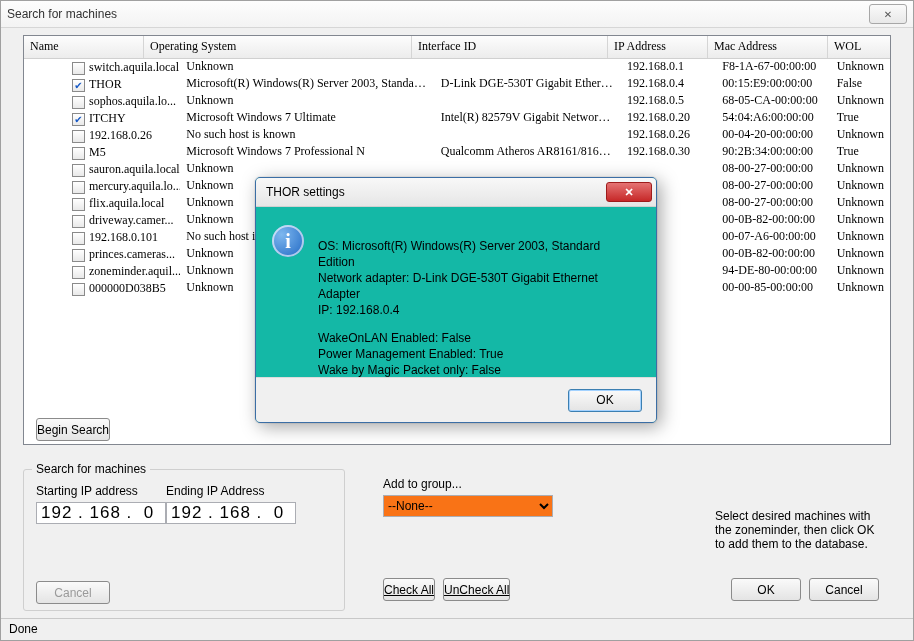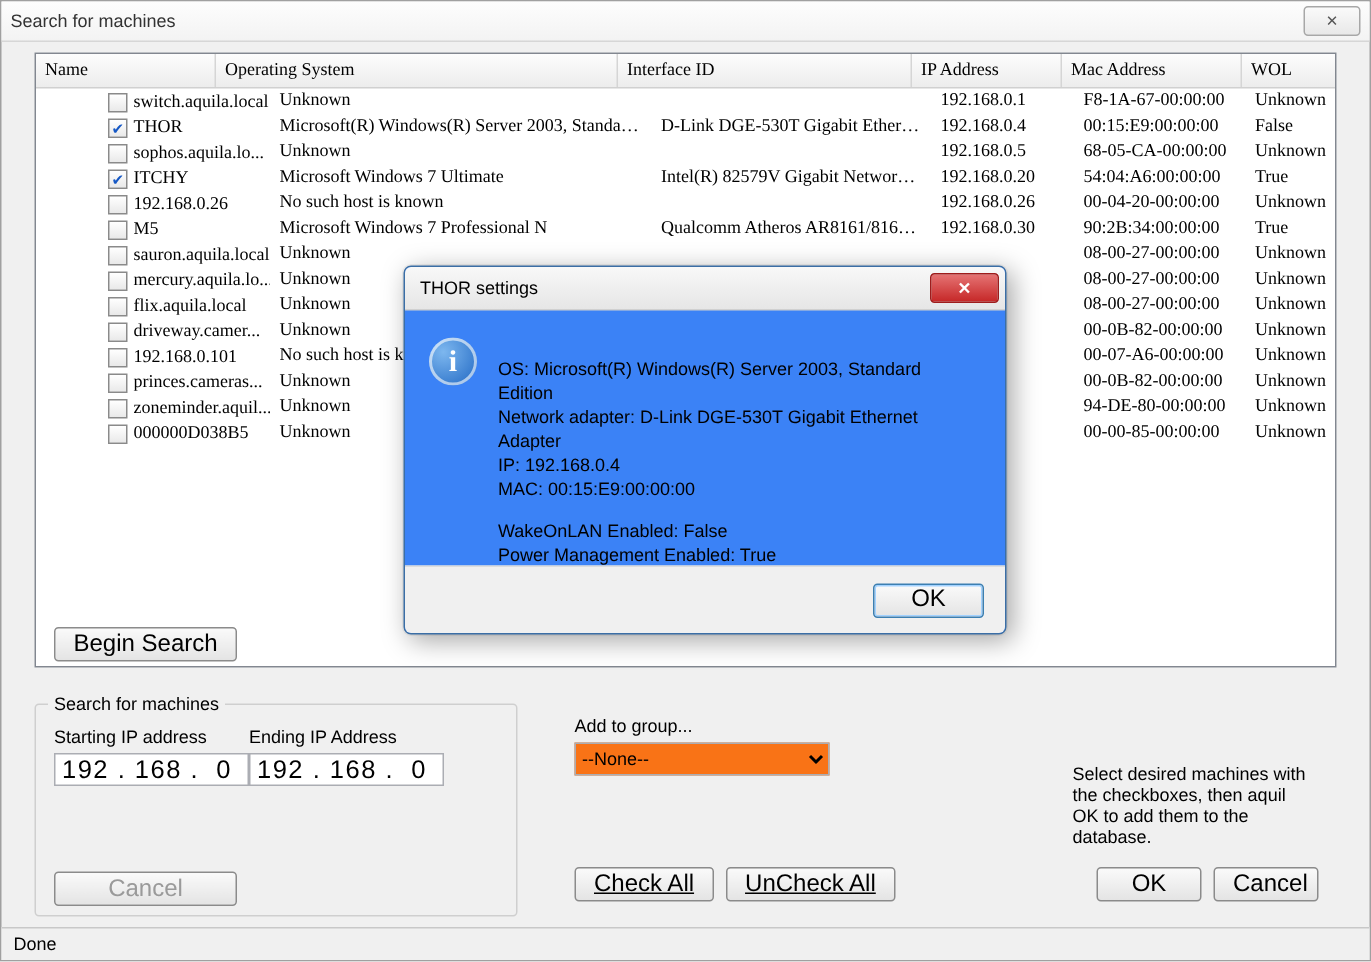--- a/index.html
+++ b/index.html
@@ -153,25 +153,25 @@
     border: 1px solid #abadb3;
     background: #fff;
     padding: 0 4px;
     box-sizing: border-box;
     font-size: 17px;
     text-align: center;
     letter-spacing: 1px;
   }
   .btn {
     height: 23px;
-    padding: 0 12px;
+    padding: 0 0;
     border: 1px solid #8b8b8b;
     border-radius: 3px;
     background: linear-gradient(#fafafa,#e4e4e4);
-    font-size: 16px;
+    font-size: 12px;
     cursor: pointer;
   }
   .btn:disabled {
     color: #9a9a9a;
     cursor: default;
   }
   .btn-row {
     position: absolute;
     left: 12px;
     bottom: 6px;
@@ -224,26 +224,26 @@
     border-top: 1px solid #c8c8c8;
     padding: 3px 8px 0 8px;
     font-size: 12px;
     background: #f0f0f0;
     box-sizing: border-box;
   }
 
   
   .modal {
     position: absolute;
-    left: 268px;
+    left: 254px;
     top: 176px;
     width: 400px;
     height: 244px;
     border: 1px solid #3b6ea5;
-    background: #3b82f6;
+    background: #14b8a6;
     box-shadow: 0 0 0 1px rgba(0,0,0,0.05), 4px 4px 18px rgba(0,0,0,0.35);
     border-radius: 5px;
     overflow: hidden;
   }
   .modal-title {
     height: 28px;
     background: linear-gradient(#f8f8f8,#e6e6e6);
     border-bottom: 1px solid #d0d0d0;
     display: flex;
     align-items: center;
@@ -504,21 +504,21 @@
         <select>
           <option>--None--</option>
         </select>
       </div>
 
       <div class="checkbtns">
         <button class="btn">Check All</button>
         <button class="btn">UnCheck All</button>
       </div>
 
-      <div class="help-text">Select desired machines with the checkboxes, then aquil OK to add them to the database.</div>
+      <div class="help-text">Select desired machines with the zoneminder, then click OK to add them to the database.</div>
 
       <div class="ok-cancel">
         <button class="btn" style="width:70px">OK</button>
         <button class="btn" style="width:70px">Cancel</button>
       </div>
 
     </div>
   </div>
 
   <div class="statusbar">
@@ -531,21 +531,20 @@
       <div class="modal-close">
         <span>✕</span>
       </div>
     </div>
     <div class="modal-body">
       <div class="info-icon">i</div>
       <div class="modal-text">
         <div>OS: Microsoft(R) Windows(R) Server 2003, Standard Edition</div>
         <div>Network adapter: D-Link DGE-530T Gigabit Ethernet Adapter</div>
         <div>IP: 192.168.0.4</div>
-        <div>MAC: 00:15:E9:00:00:00</div>
         <div class="gap"></div>
         <div>WakeOnLAN Enabled: False</div>
         <div>Power Management Enabled: True</div>
         <div>Wake by Magic Packet only: False</div>
       </div>
     </div>
     <div class="modal-footer">
       <button class="btn">OK</button>
     </div>
   </div>

